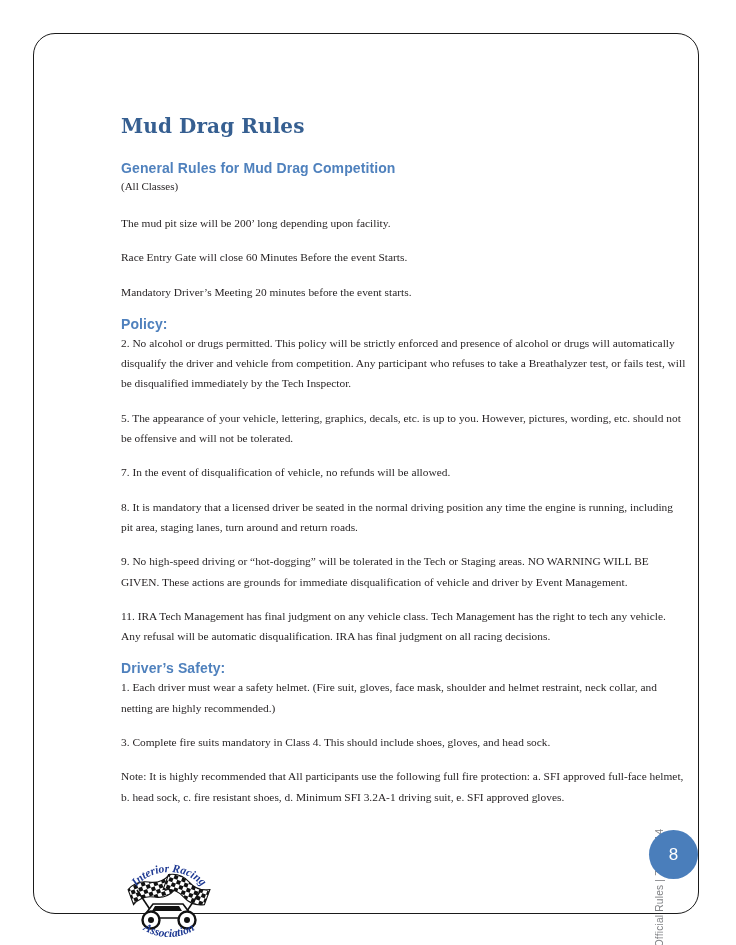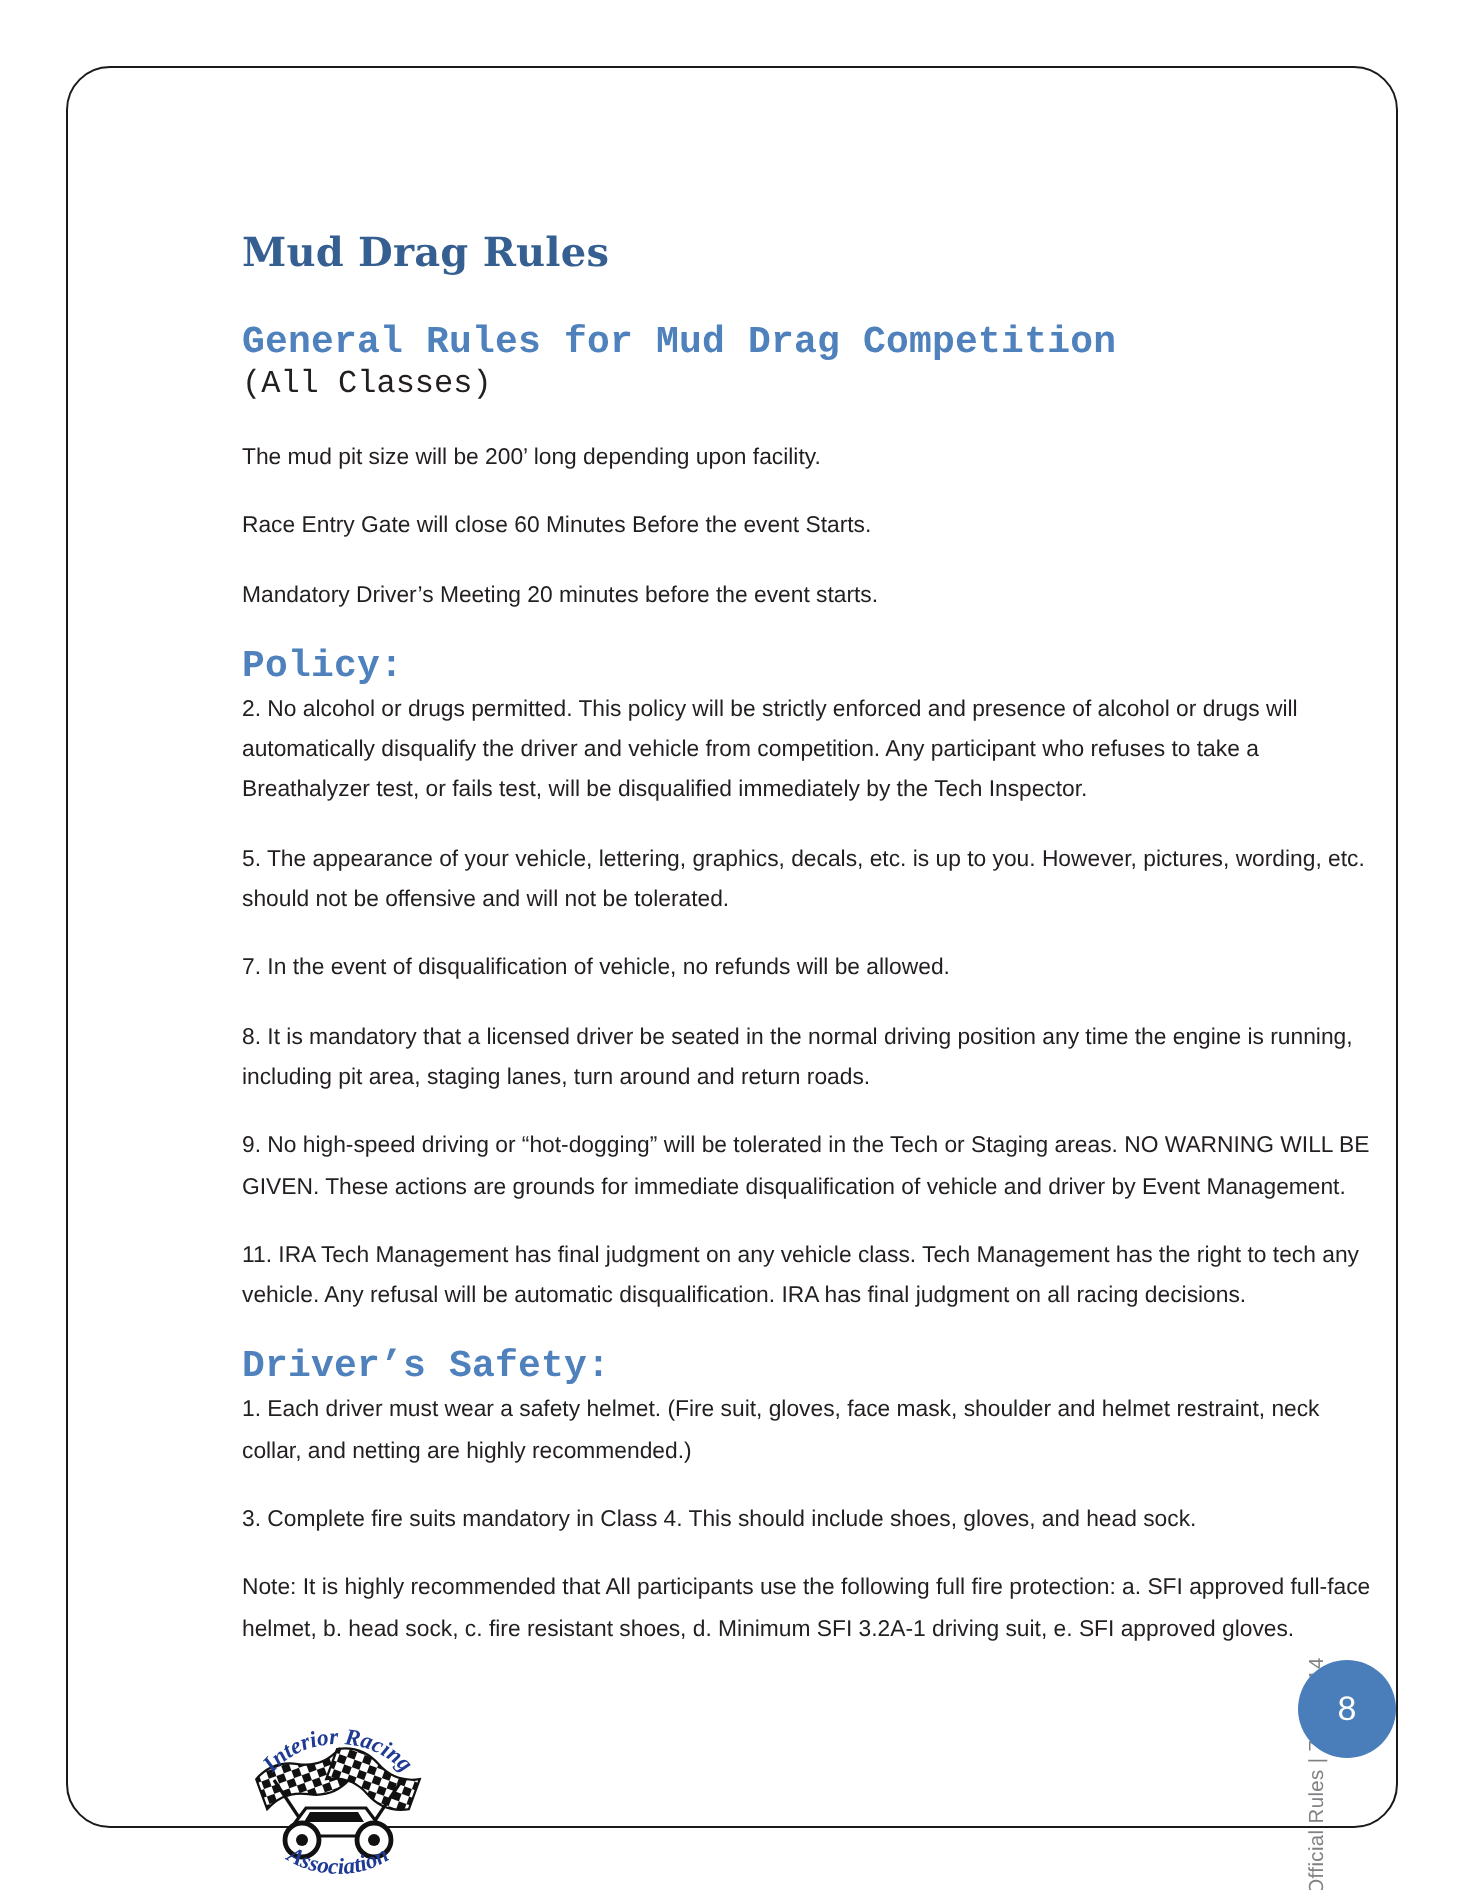--- a/index.html
+++ b/index.html
@@ -39,44 +39,44 @@
   h1.doc-title {
     font-family: "DejaVu Serif", "Liberation Serif", serif;
     font-size: 20px;
     font-weight: bold;
     color: #365f91;
     margin: 0 0 22px 0;
     letter-spacing: 0.1px;
   }
 
   h2.section-heading {
-    font-family: Liberation Mono, monospace;
-    font-size: 19px;
+    font-family: Liberation Sans, sans-serif;
+    font-size: 14px;
     font-weight: bold;
     color: #4f81bd;
     margin: 0 0 5px 0;
     letter-spacing: 0.1px;
   }
 
   h2.section-heading.tight {
     margin-bottom: 1px;
   }
 
   p.body-text {
-    font-family: Liberation Sans, sans-serif;
+    font-family: Liberation Serif, serif;
     font-size: 11.4px;
     line-height: 20.3px;
     color: #231f20;
     margin: 0 0 14px 0;
     text-align: left;
   }
 
   p.sub-note {
-    font-family: Liberation Mono, monospace;
-    font-size: 16px;
+    font-family: Liberation Serif, serif;
+    font-size: 11px;
     line-height: 18px;
     color: #231f20;
     margin: 0 0 18px 0;
   }
 
   .gap-before { margin-top: 13px; }
 
   
   #side-label {
     position: absolute;

